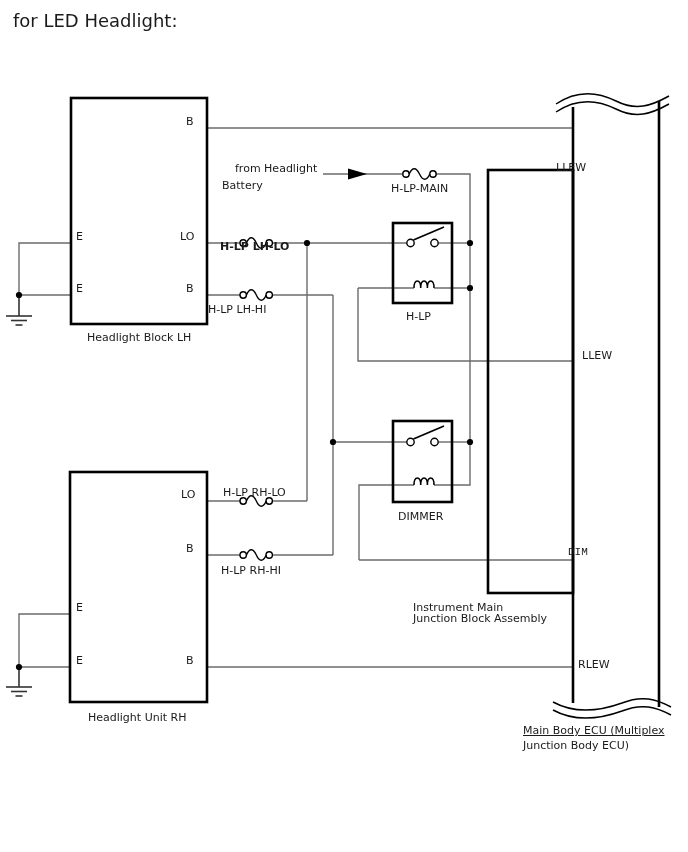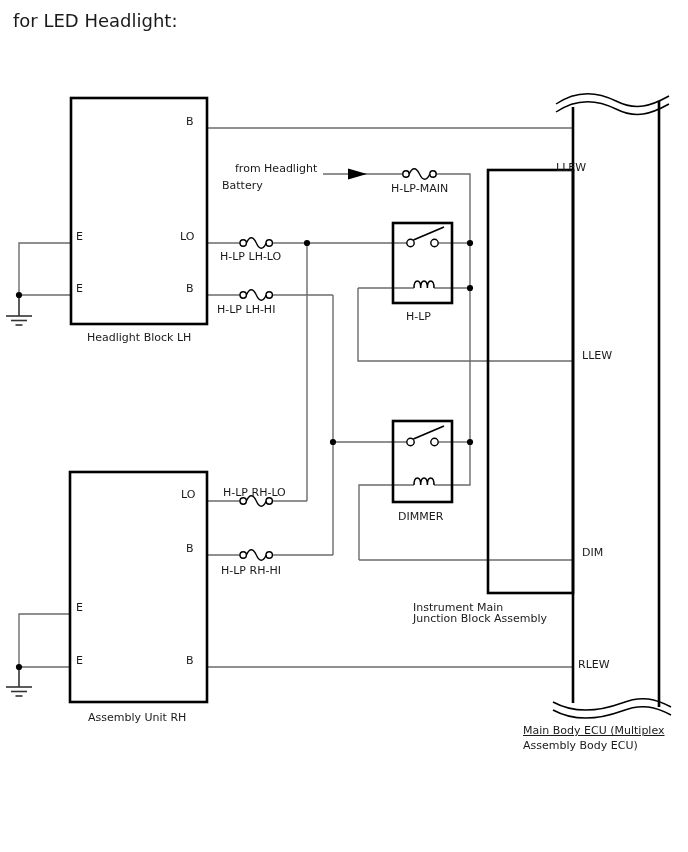--- a/index.html
+++ b/index.html
@@ -157,39 +157,39 @@
   <div class="lbl" style="left:76px;top:230px;">E</div>
   <div class="lbl" style="left:180px;top:230px;">LO</div>
   <div class="lbl" style="left:76px;top:282px;">E</div>
   <div class="lbl" style="left:186px;top:282px;">B</div>
   <div class="lbl" style="left:87px;top:331px;">Headlight Block LH</div>
 
   <div class="lbl" style="left:235px;top:162px;">from Headlight</div>
   <div class="lbl" style="left:222px;top:179px;">Battery</div>
 
   <div class="lbl" style="left:391px;top:182px;">H-LP-MAIN</div>
-  <div class="lbl" style="left:220px;top:250px;">H-LP LH-LO</div>
-  <div class="lbl" style="left:217px;top:303px;">H-LP LH-HI</div>
+  <div class="lbl" style="left:220px;top:240px;font-weight:bold;">H-LP LH-LO</div>
+  <div class="lbl" style="left:208px;top:303px;">H-LP LH-HI</div>
   <div class="lbl" style="left:223px;top:486px;">H-LP RH-LO</div>
   <div class="lbl" style="left:221px;top:564px;">H-LP RH-HI</div>
 
   <div class="lbl" style="left:406px;top:310px;">H-LP</div>
   <div class="lbl" style="left:398px;top:510px;">DIMMER</div>
 
   <div class="lbl" style="left:181px;top:488px;">LO</div>
   <div class="lbl" style="left:186px;top:542px;">B</div>
   <div class="lbl" style="left:76px;top:601px;">E</div>
   <div class="lbl" style="left:76px;top:654px;">E</div>
   <div class="lbl" style="left:186px;top:654px;">B</div>
-  <div class="lbl" style="left:88px;top:711px;">Assembly Unit RH</div>
+  <div class="lbl" style="left:88px;top:711px;">Headlight Unit RH</div>
 
   <div class="lbl" style="left:413px;top:601px;">Instrument Main</div>
   <div class="lbl" style="left:413px;top:612px;">Junction Block Assembly</div>
 
   <div class="lbl" style="left:556px;top:117px;margin-top:44px;">LLEW</div>
   <div class="lbl" style="left:582px;top:349px;">LLEW</div>
-  <div class="lbl" style="left:582px;top:546px;">DIM</div>
+  <div class="lbl" style="left:568px;top:546px;font-family:Liberation Mono, monospace;">DIM</div>
   <div class="lbl" style="left:578px;top:658px;">RLEW</div>
 
   <div class="lbl" style="left:523px;top:724px;text-decoration:underline;">Main Body ECU (Multiplex</div>
-  <div class="lbl" style="left:523px;top:739px;">Assembly Body ECU)</div>
+  <div class="lbl" style="left:523px;top:739px;">Junction Body ECU)</div>
 
 </div>
 
 </body></html>

